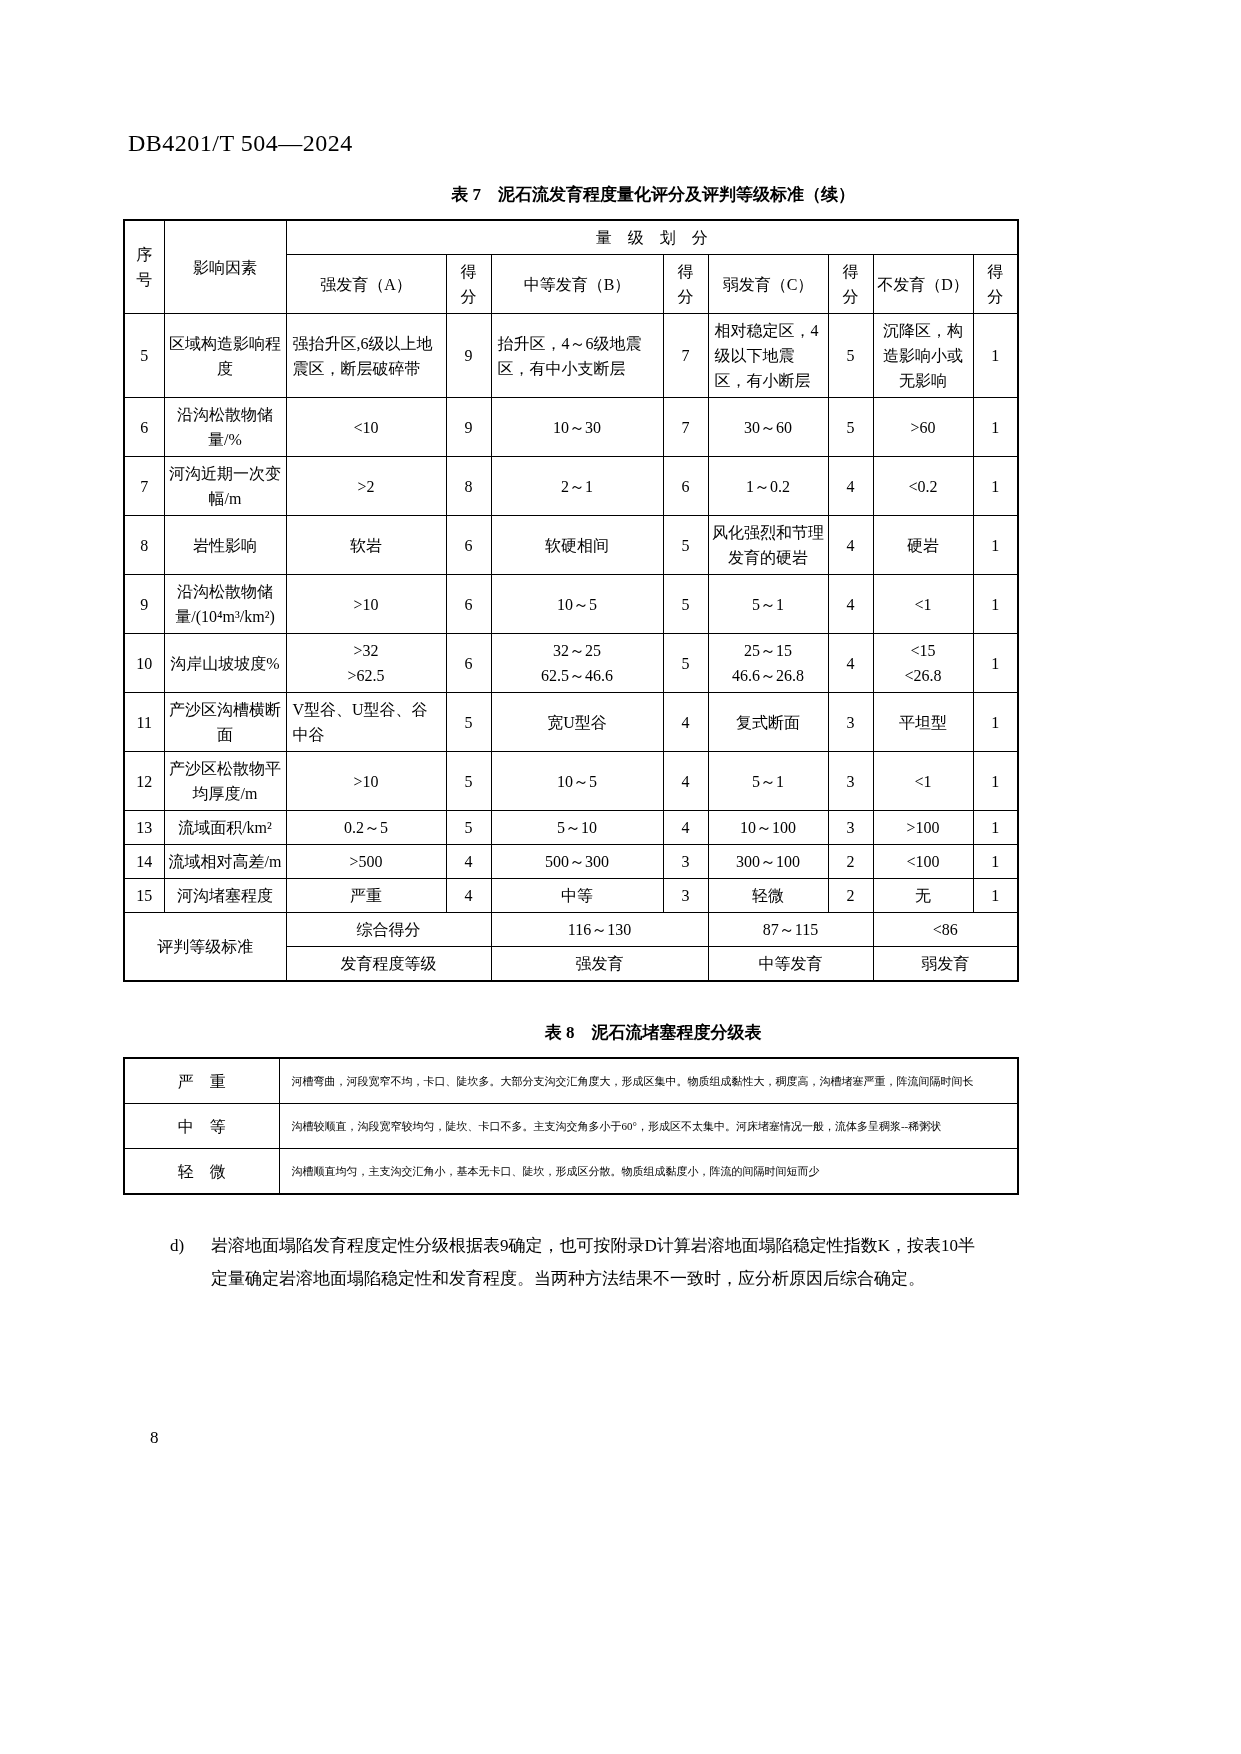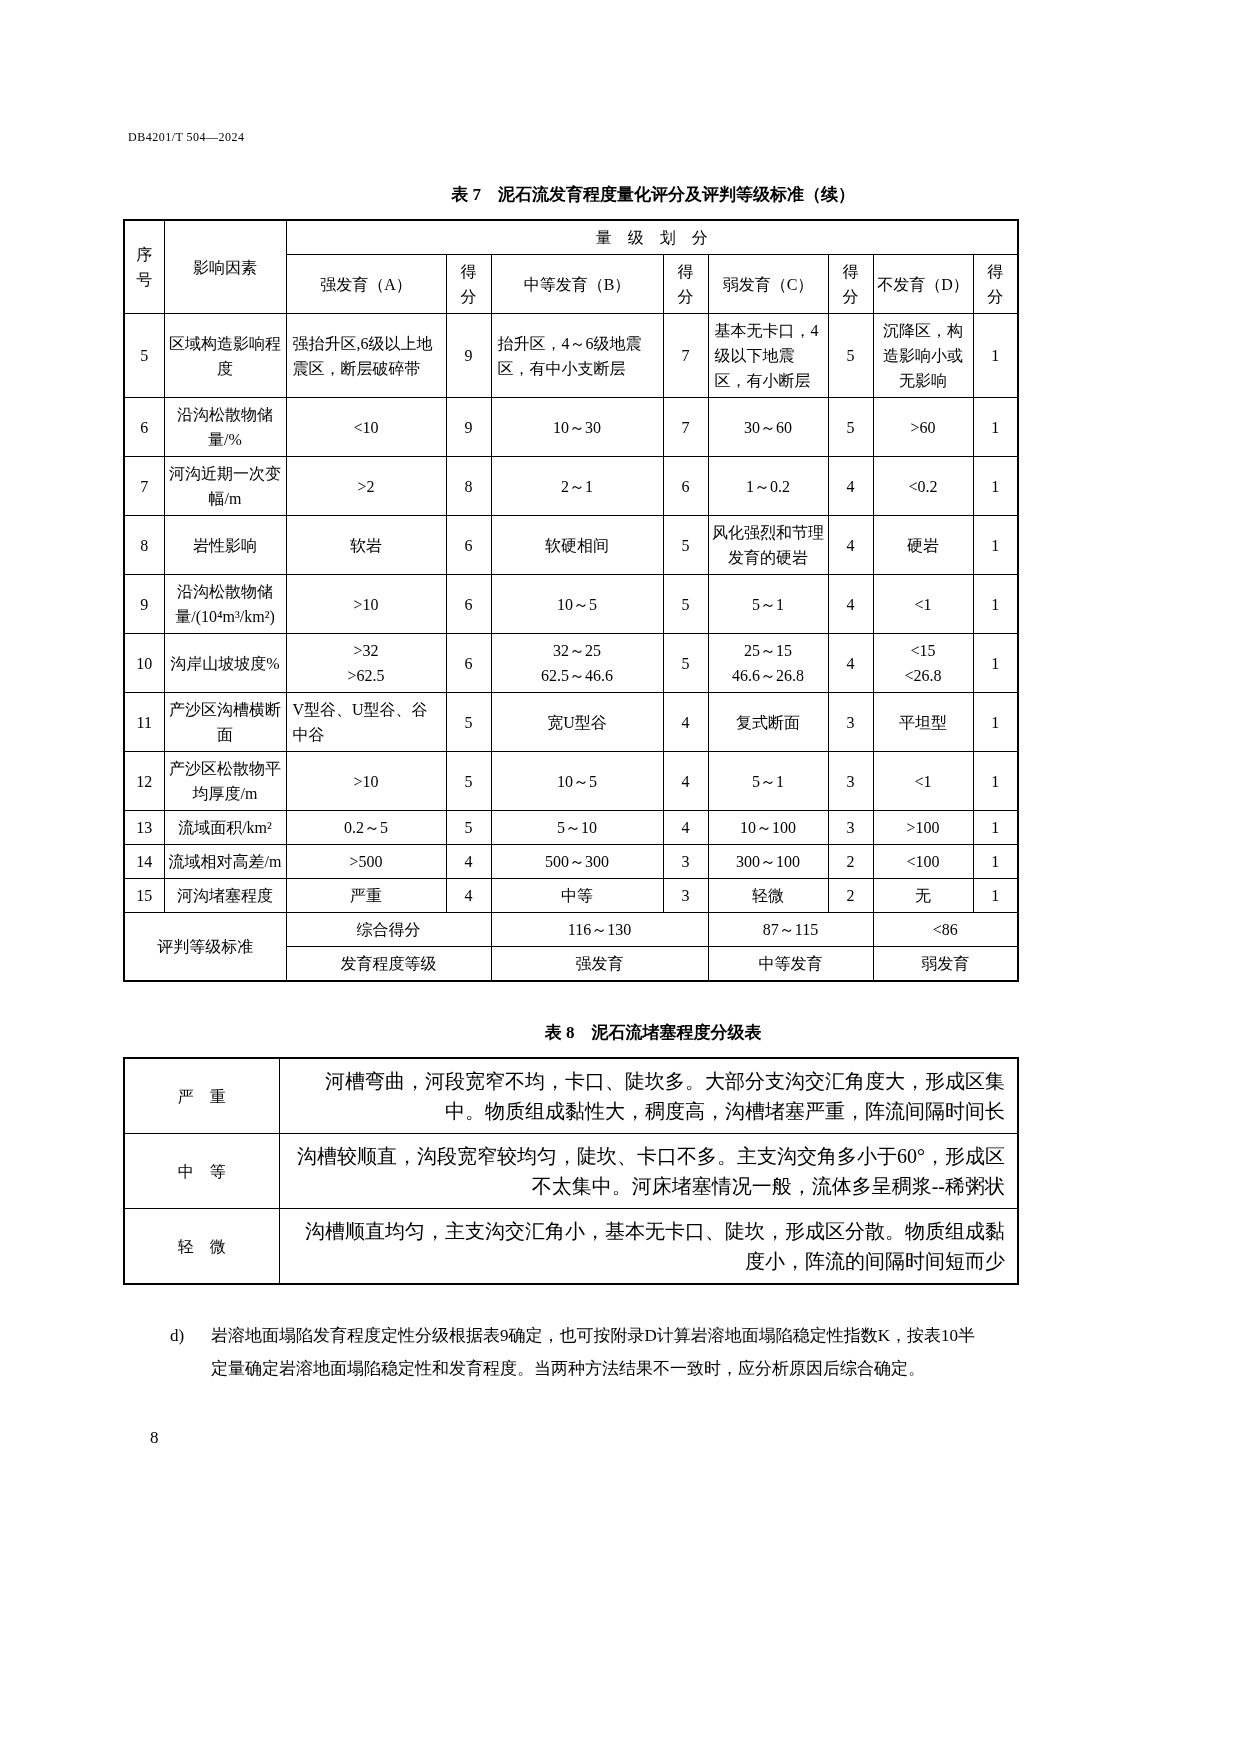--- a/index.html
+++ b/index.html
@@ -9,21 +9,21 @@
     height: 1754px;
     background: #ffffff;
     color: #000000;
     font-family: "Liberation Serif", "DejaVu Serif", serif;
     overflow: hidden;
   }
   .doc-header {
     position: absolute;
     left: 128px;
     top: 130px;
-    font-size: 12px;
+    font-size: 24px;
     letter-spacing: 0.5px;
   }
   .content {
     position: absolute;
     left: 123px;
     top: 182px;
     width: 1060px;
   }
   .tbl-title {
     text-align: center;
@@ -49,24 +49,24 @@
     white-space: pre-line;
     overflow: hidden;
     word-break: break-all;
   }
   table.grid td.al {
     text-align: left;
     padding-left: 6px;
     padding-right: 5px;
   }
   table.t8 td.desc {
-    text-align: right;
+    text-align: left;
     padding: 7px 12px;
     line-height: 30px;
-    font-size: 20px;
+    font-size: 11px;
   }
   table.t8 td.lvl { font-size: 16px; margin-left: 20px; }
   .note {
     display: flex;
     margin-top: 34px;
     margin-left: 47px;
     width: 822px;
     font-size: 17px;
     line-height: 33px;
   }
@@ -125,21 +125,21 @@
 分</td>
         </tr>
 
         <tr>
           <td>5</td>
           <td>区域构造影响程度</td>
           <td class="al">强抬升区,6级以上地震区，断层破碎带</td>
           <td>9</td>
           <td class="al">抬升区，4～6级地震区，有中小支断层</td>
           <td>7</td>
-          <td class="al">基本无卡口，4级以下地震区，有小断层</td>
+          <td class="al">相对稳定区，4级以下地震区，有小断层</td>
           <td>5</td>
           <td>沉降区，构造影响小或无影响</td>
           <td>1</td>
         </tr>
 
         <tr>
           <td>6</td>
           <td>沿沟松散物储量/%</td>
           <td>&lt;10</td>
           <td>9</td>

